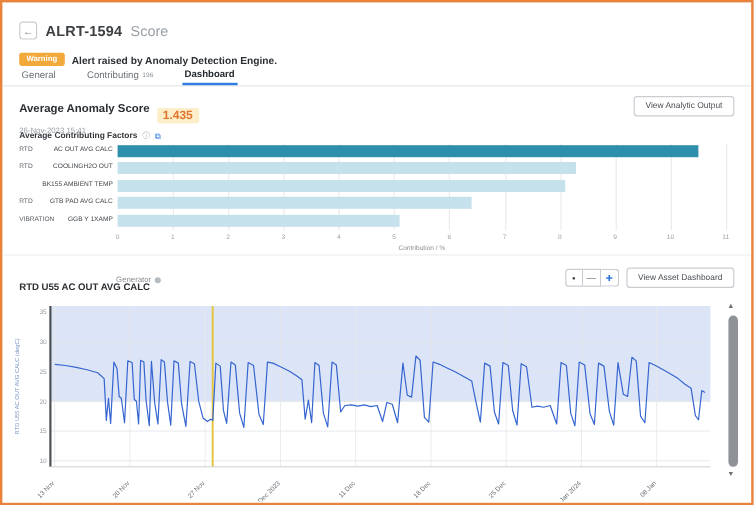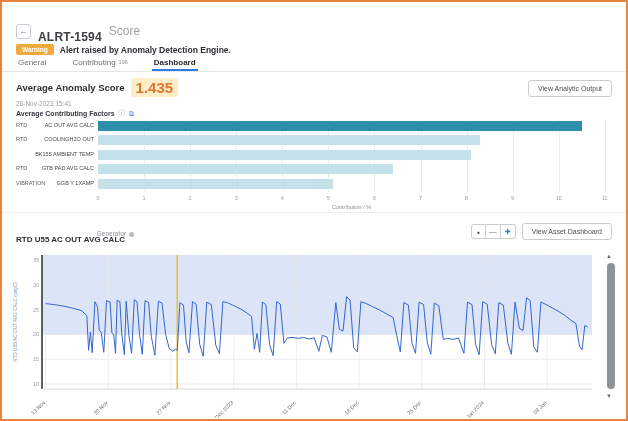--- a/index.html
+++ b/index.html
@@ -5,36 +5,36 @@
   * { margin:0; padding:0; box-sizing:border-box; }
   body { background:#fff; font-family:"Liberation Sans", sans-serif; }
   .frame {
     position:relative; width:628px; height:421px; background:#fff;
     border:2px solid #e8823c; overflow:hidden;
   }
   
   .hdr { position:absolute; top:16px; left:14px; display:flex; align-items:center; gap:7px; }
   .back-btn { width:15px; height:15px; border:1px solid #c9cdd2; border-radius:3px; background:#fff;
     font-size:9px; color:#8a8f94; display:flex; align-items:center; justify-content:center; cursor:pointer; }
-  .alert-id { font-size:12px; font-weight:bold; color:#3c4043; letter-spacing:.2px;margin-top:12px; }
+  .alert-id { font-size:12px; font-weight:bold; color:#3c4043; letter-spacing:.2px; }
   .alert-label { font-size:12px; color:#9aa0a6; }
   
   .warnrow { position:absolute; top:42px; left:14px; display:flex; align-items:center; gap:6px; }
   .warn-badge { background:#f2a93b; color:#fff; font-size:6.5px; font-weight:bold; padding:2px 6px; border-radius:2px; }
   .warn-msg { font-size:8.5px; font-weight:bold; color:#2b2f33; }
   
   .tabbar { position:absolute; top:54px; left:0; width:100%; height:16px; border-bottom:1px solid #e3e6e8; padding-left:14px; display:flex; gap:22px; }
-  .tab { font-size:8px; color:#6b7075; padding:2px 2px 4px; cursor:pointer; display:flex; gap:3px; align-items:flex-start; }
+  .tab { font-size:8px; color:#6b7075; padding:2px 2px 4px; cursor:pointer; display:flex; gap:3px; align-items:center; }
   .tab.active { color:#24292e; font-weight:bold; border-bottom:2.5px solid #2f7ae5; }
   .tab .cnt { font-size:5.5px; color:#8b9096; margin-top:1px; }
   
   .scorerow { position:absolute; top:76px; left:14px; }
   .score-line { display:flex; align-items:center; gap:6px; }
   .score-label { font-size:9.5px; font-weight:bold; color:#2b2f33; }
-  .score-badge { background:#fdeec9; color:#e0762e; font-size:15px; font-weight:bold; padding:1px 5px; border-radius:2px; }
+  .score-badge { background:#fdeec9; color:#e0762e; font-size:10px; font-weight:bold; padding:1px 5px; border-radius:2px;margin-top:12px; }
   .score-ts { font-size:6.5px; color:#9aa0a6; margin-top:3px; }
   .btn-outline { position:absolute; top:78px; right:14px; background:#fff; border:1px solid #c9cdd2; border-radius:3px;
     font-size:7px; color:#4a4f54; padding:4px 9px; cursor:pointer; font-family:"Liberation Sans", sans-serif; }
   
   .factors-head { position:absolute; top:107px; left:14px; display:flex; align-items:center; gap:4px; }
   .factors-label { font-size:7px; font-weight:bold; color:#33383d; }
   .info-ic { font-size:6.5px; color:#b0b5ba; cursor:pointer; }
   .expand-ic { font-size:7px; color:#2f7ae5; cursor:pointer; }
   #factors-chart { position:absolute; left:14px; top:118px; width:600px; height:92px; }
   .vgrid { position:absolute; top:0; width:1px; background:#ececec; }

